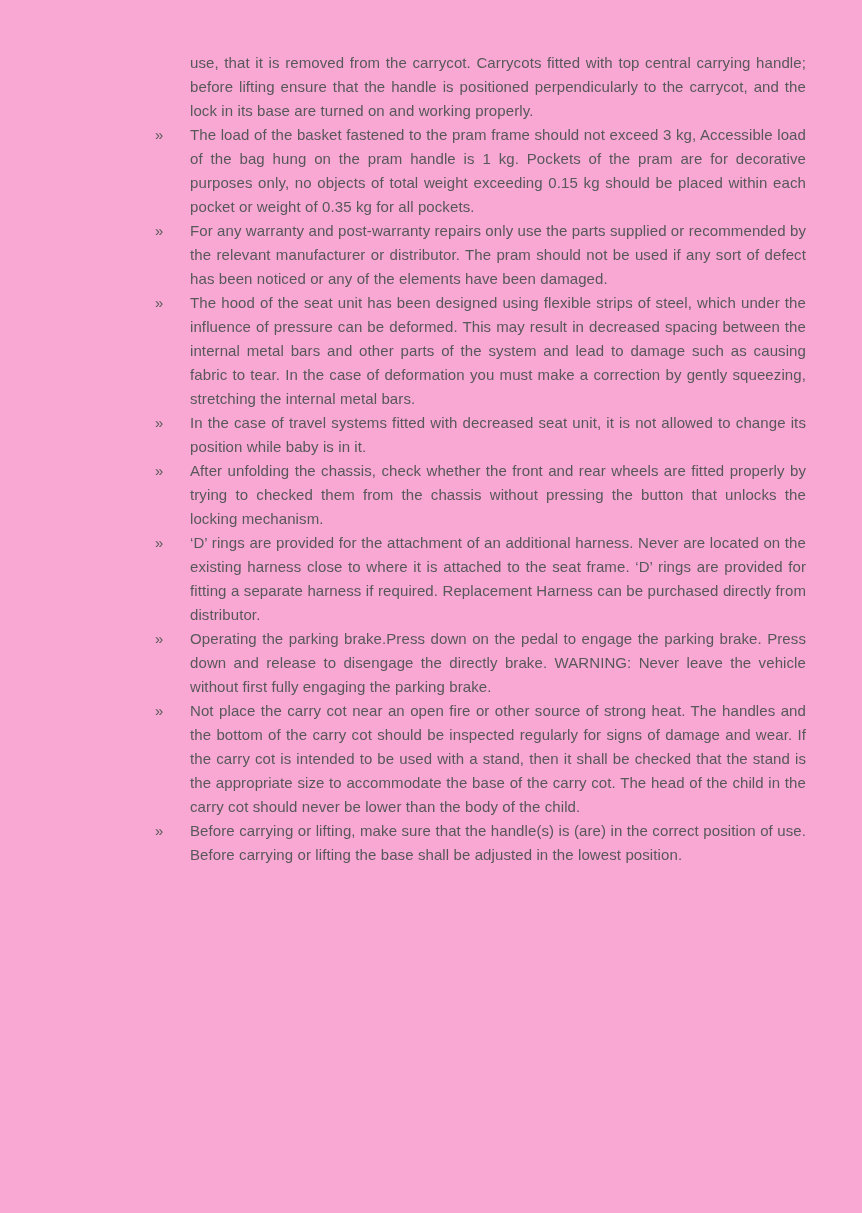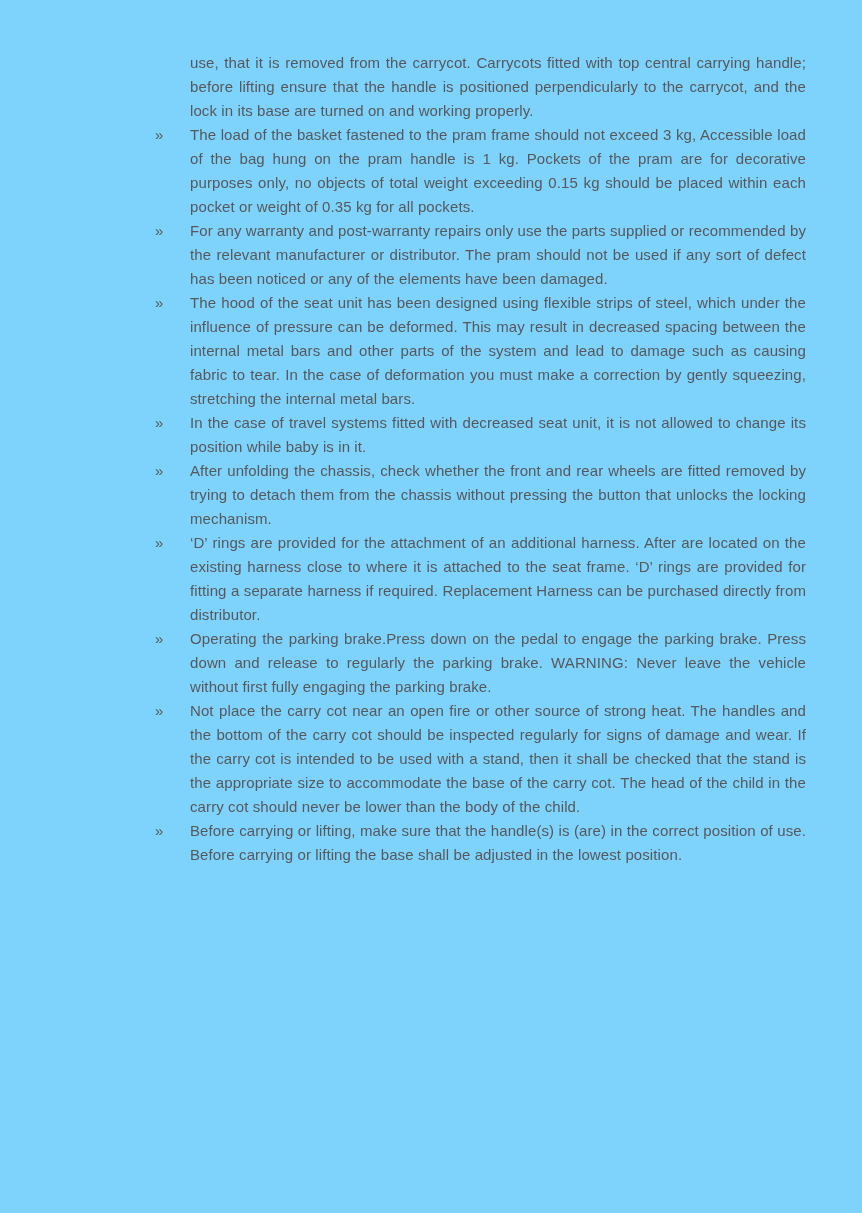--- a/index.html
+++ b/index.html
@@ -4,21 +4,21 @@
 <style>
   html, body {
     margin: 0;
     padding: 0;
     background: #ffffff;
   }
   .page {
     position: relative;
     width: 862px;
     height: 1213px;
-    background: #7dd3fc;
+    background: #f9a8d4;
     overflow: hidden;
     font-family: "Liberation Sans", sans-serif;
   }
   .content {
     position: absolute;
     top: 51px;
     left: 155px;
     width: 651px;
     color: #58585a;
     font-size: 15px;
@@ -66,31 +66,31 @@
       <div class="text">The hood of the seat unit has been designed using flexible strips of steel, which under the influence of pressure can be deformed. This may result in decreased spacing between the internal metal bars and other parts of the system and lead to damage such as causing fabric to tear. In the case of deformation you must make a correction by gently squeezing, stretching the internal metal bars.</div>
     </div>
 
     <div class="para">
       <span class="marker">»</span>
       <div class="text">In the case of travel systems fitted with decreased seat unit, it is not allowed to change its position while baby is in it.</div>
     </div>
 
     <div class="para">
       <span class="marker">»</span>
-      <div class="text">After unfolding the chassis, check whether the front and rear wheels are fitted removed by trying to detach them from the chassis without pressing the button that unlocks the locking mechanism.</div>
+      <div class="text">After unfolding the chassis, check whether the front and rear wheels are fitted properly by trying to checked them from the chassis without pressing the button that unlocks the locking mechanism.</div>
     </div>
 
     <div class="para">
       <span class="marker">»</span>
-      <div class="text">‘D’ rings are provided for the attachment of an additional harness. After are located on the existing harness close to where it is attached to the seat frame. ‘D’ rings are provided for fitting a separate harness if required. Replacement Harness can be purchased directly from distributor.</div>
+      <div class="text">‘D’ rings are provided for the attachment of an additional harness. Never are located on the existing harness close to where it is attached to the seat frame. ‘D’ rings are provided for fitting a separate harness if required. Replacement Harness can be purchased directly from distributor.</div>
     </div>
 
     <div class="para">
       <span class="marker">»</span>
-      <div class="text">Operating the parking brake.Press down on the pedal to engage the parking brake. Press down and release to regularly the parking brake. WARNING: Never leave the vehicle without first fully  engaging the parking brake.</div>
+      <div class="text">Operating the parking brake.Press down on the pedal to engage the parking brake. Press down and release to disengage the directly brake. WARNING: Never leave the vehicle without first fully  engaging the parking brake.</div>
     </div>
 
     <div class="para">
       <span class="marker">»</span>
       <div class="text">Not place the carry cot near an open fire or other source of strong heat. The handles and the bottom of the carry cot should be inspected regularly for signs of damage and wear. If the carry cot is intended to be used with a stand, then it shall be checked that the stand is the appropriate size to accommodate the base of the carry cot. The head of the child in the carry cot should never be lower than the body of the child.</div>
     </div>
 
     <div class="para">
       <span class="marker">»</span>
       <div class="text">Before carrying or lifting, make sure that the handle(s) is (are) in the correct position of use. Before carrying or lifting the base shall be adjusted in the lowest position.</div>

